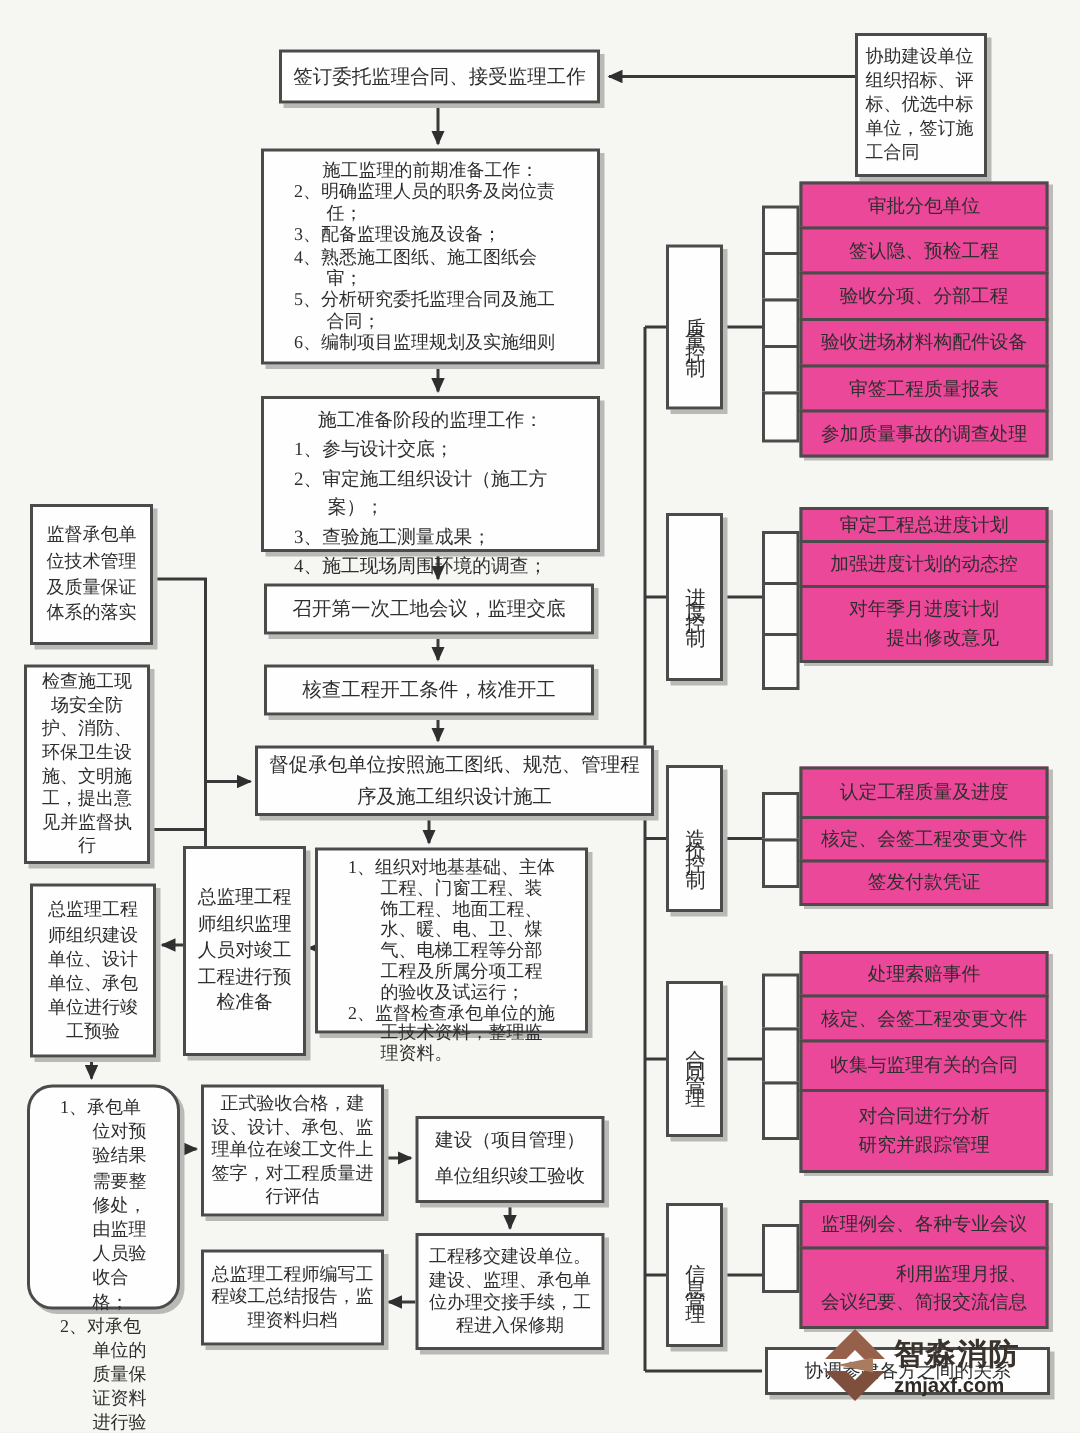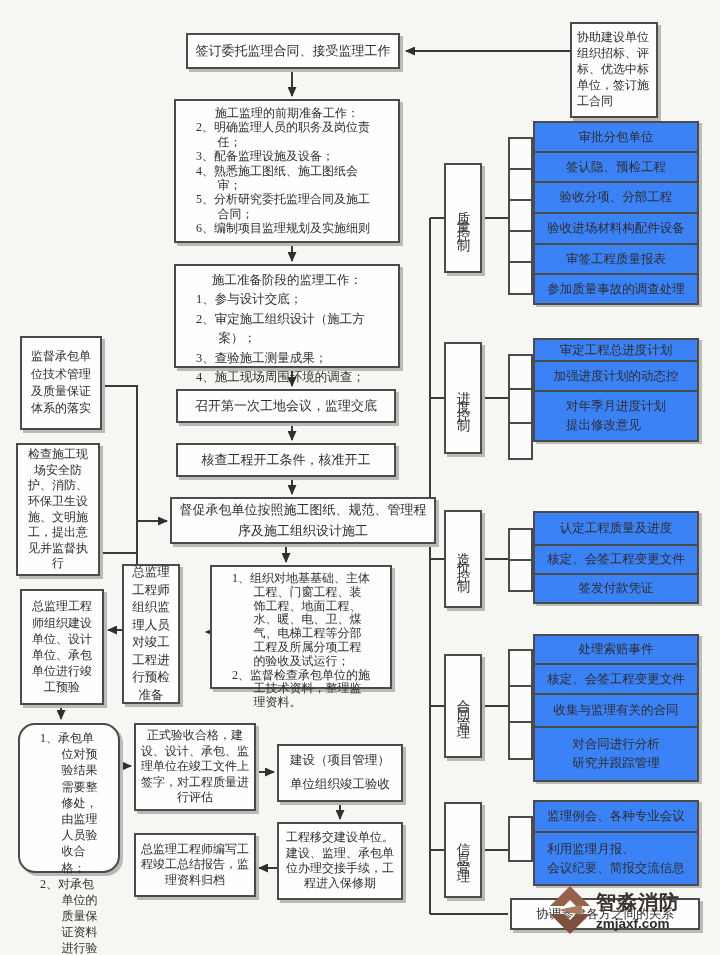--- a/index.html
+++ b/index.html
@@ -7,23 +7,23 @@
   #stage{position:relative;width:720px;height:955px;background:#f6f6f3;overflow:hidden;color:#2e2e2e;}
   svg.wires{position:absolute;left:0;top:0;pointer-events:none;}
   .box{position:absolute;background:#fefefe;border:2px solid #4b4b4b;box-shadow:3px 3px 0 #b9b9b6;
        box-sizing:border-box;display:flex;align-items:center;justify-content:center;
        text-align:center;font-size:13px;line-height:1.35;padding:2px 5px;}
   .box.list{display:block;text-align:left;padding:5px 20px;}
   .li{padding-left:1.8em;text-indent:-1.8em;}
   .ttl{text-align:center;text-indent:0;padding-left:0;}
   .pre{white-space:pre-line;}
   .vlabel{writing-mode:vertical-lr;text-orientation:upright;letter-spacing:9px;font-size:13.5px;}
-  .rowbox{background:#3b82f6;border:2px solid #4b4b4b;box-shadow:3px 2px 0 #bcbcb9;
+  .rowbox{background:#ec4899;border:2px solid #4b4b4b;box-shadow:3px 2px 0 #bcbcb9;
           box-sizing:border-box;display:flex;align-items:center;justify-content:center;
-          text-align:left;font-size:12.5px;line-height:1.5;margin-top:-2px;white-space:pre-line;}
+          text-align:right;font-size:12.5px;line-height:1.5;margin-top:-2px;white-space:pre-line;}
   .rowbox:first-child{margin-top:0;}
   .group{position:absolute;width:166px;}
   .bus{position:absolute;width:25px;box-sizing:border-box;}
   .bus i{display:block;border:2px solid #4b4b4b;box-sizing:border-box;margin-top:-2px;background:#fcfcfa;}
   .bus i:first-child{margin-top:0;}
   .wm{position:absolute;left:548px;top:884px;display:flex;align-items:center;z-index:5;}
   .wm .txt{margin-left:4px;}
   .wm .nm{font-weight:bold;font-size:20px;color:#3a322c;letter-spacing:1px;font-family:"Liberation Sans",sans-serif;}
   .wm .url{font-weight:bold;font-size:13.5px;color:#2f2a26;font-family:"Liberation Sans",sans-serif;}
 </style>
@@ -101,21 +101,21 @@
 
   <div class="box list" style="left:210px;top:565px;width:182px;height:124px;font-size:12px;line-height:1.15;">
     <div class="li">1、组织对地基基础、主体工程、门窗工程、装饰工程、地面工程、水、暖、电、卫、煤气、电梯工程等分部工程及所属分项工程的验收及试运行；</div>
     <div class="li">2、监督检查承包单位的施工技术资料，整理监理资料。</div>
   </div>
 
   <div class="box" style="left:20px;top:336px;width:82px;height:94px;font-size:12px;line-height:1.45;">监督承包单位技术管理及质量保证体系的落实</div>
 
   <div class="box" style="left:16px;top:443px;width:84px;height:133px;font-size:12px;line-height:1.3;">检查施工现场安全防护、消防、环保卫生设施、文明施工，提出意见并监督执行</div>
 
-  <div class="box" style="left:122px;top:564px;width:58px;height:140px;font-size:12.5px;line-height:1.4;">总监理工程师组织监理人员对竣工工程进行预检准备</div>
+  <div class="box" style="left:122px;top:564px;width:82px;height:140px;font-size:12.5px;line-height:1.4;">总监理工程师组织监理人员对竣工工程进行预检准备</div>
 
   <div class="box" style="left:20px;top:589px;width:84px;height:116px;font-size:12px;line-height:1.35;">总监理工程师组织建设单位、设计单位、承包单位进行竣工预验</div>
 
   <div class="box list" style="left:18px;top:723px;width:102px;height:150px;font-size:12px;line-height:1.35;border-radius:17px;">
     <div class="li">1、承包单位对预验结果需要整修处，由监理人员验收合格；</div>
     <div class="li">2、对承包单位的质量保证资料进行验收</div>
   </div>
 
   <div class="box" style="left:134px;top:723px;width:122px;height:88px;font-size:12px;line-height:1.3;">正式验收合格，建设、设计、承包、监理单位在竣工文件上签字，对工程质量进行评估</div>
 

